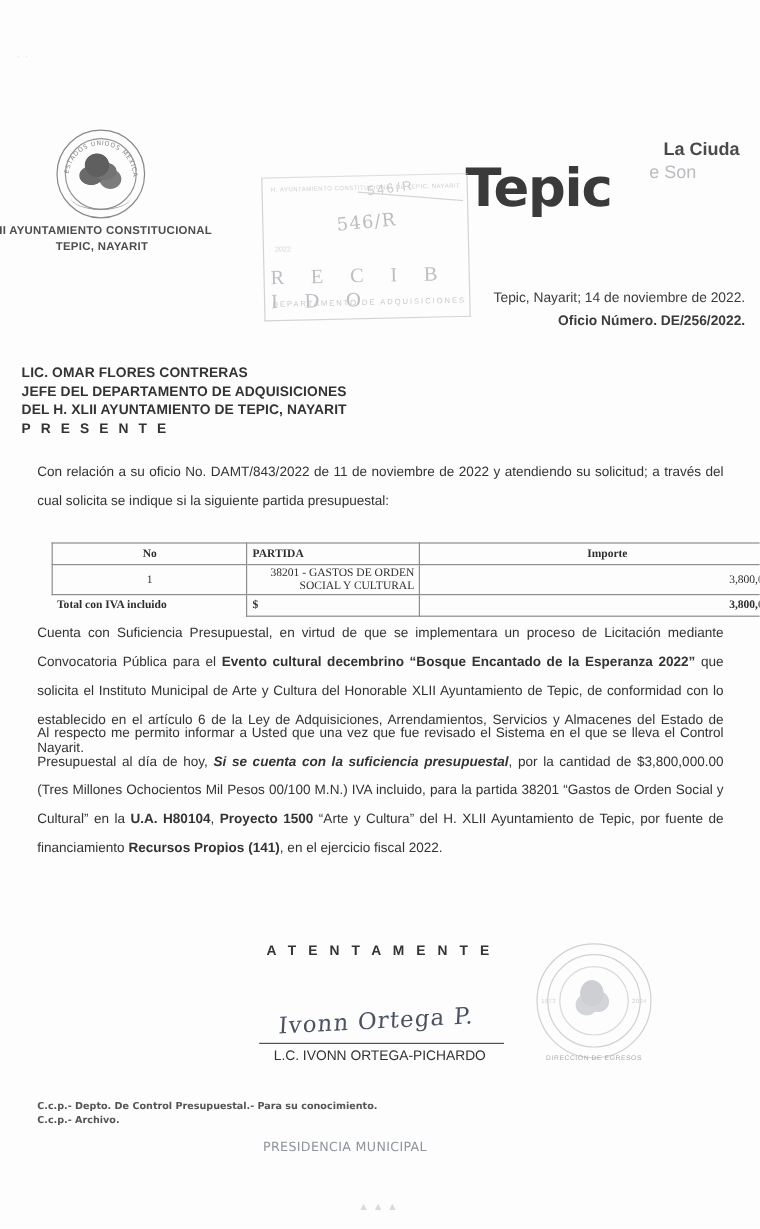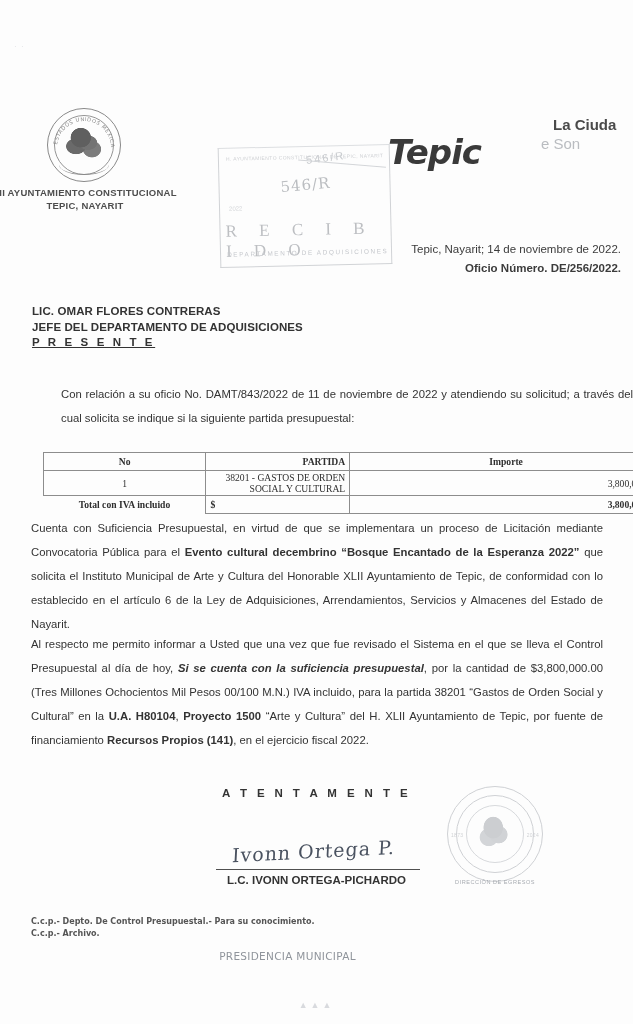--- a/index.html
+++ b/index.html
@@ -99,26 +99,25 @@
     font-weight: 700;
     letter-spacing: .25px;
     line-height: 13px;
     color: #4d4d4d;
   }
 
   .tepic-logo {
     position: absolute;
     left: 388px;
     top: 26px;
-    font-size: 34px;
+    font-size: 44px;
     font-weight: 700;
     letter-spacing: -1px;
     color: #3a3a3a;
     font-family: "DejaVu Sans", sans-serif;
-    font-style: italic;
   }
 
   .tagline {
     position: absolute;
     left: 553px;
     top: 9px;
     width: 120px;
     font-size: 15px;
     line-height: 19px;
     font-weight: 400;
@@ -214,43 +213,43 @@
     color: #3b3b3b;
     line-height: 19px;
   }
   .oficio {
     font-weight: 700;
   }
 
   
   .addressee {
     position: absolute;
-    left: 32px;
+    left: 18px;
     top: 304px;
     font-size: 11.5px;
     font-weight: 700;
     line-height: 15.5px;
     color: #333;
     letter-spacing: .1px;
   }
-  .addressee .presente { letter-spacing: 2.6px; text-decoration: underline; }
+  .addressee .presente { letter-spacing: 2.6px; }
 
   
   .body-text {
     position: absolute;
     left: 31px;
     width: 572px;
     font-size: 11.3px;
     line-height: 24px;
     text-align: justify;
     color: #333;
   }
-  .p1 { top: 382px; margin-left: 30px; }
+  .p1 { top: 382px; }
   .p2 { top: 516px; }
-  .p3 { top: 632px; }
+  .p3 { top: 599px; }
   .bold { font-weight: 700; }
   .bolditalic { font-weight: 700; font-style: italic; }
 
   
   .tbl {
     position: absolute;
     left: 43px;
     top: 452px;
     width: 620px;
     border-collapse: collapse;
@@ -258,26 +257,26 @@
     color: #2f2f2f;
     font-family: Liberation Serif, serif;
   }
   .tbl td, .tbl th {
     border: 1px solid #8d8d8d;
     padding: 1px 4px;
     height: 15px;
   }
   .tbl th { font-weight: 700; }
   .c-no { width: 58px; text-align: center; }
-  .c-partida { text-align: right; }
+  .c-partida { text-align: left; }
   .c-importe { width: 120px; text-align: center; }
   .cell-partida-val { text-align: right; }
   .cell-importe-val { text-align: right; }
   .tot-label {
-    text-align: center;
+    text-align: left;
     font-weight: 700;
     border: none !important;
     padding-right: 5px;
   }
   .tot-cur { width: 16px; text-align: left; font-weight: 700; }
   .tot-val { text-align: right; font-weight: 700; }
   .noborder { border: none !important; }
 
   
   .atentamente {
@@ -308,21 +307,21 @@
     width: 204px;
     height: 1px;
     background: #4f4f4f;
   }
   .sig-name {
     position: absolute;
     left: 0; top: 872px;
     width: 633px;
     text-align: center;
     font-size: 11.5px;
-    font-weight: 700;
+    font-weight: 400;
     line-height: 16px;
     color: #333;
   }
 
   
   .seal {
     position: absolute;
     left: 447px;
     top: 786px;
     width: 96px;
@@ -472,20 +471,21 @@
   </div>
 
   <div class="dateline">
     <div>Tepic, Nayarit; 14 de noviembre de 2022.</div>
     <div class="oficio">Oficio Número. DE/256/2022.</div>
   </div>
 
   <div class="addressee">
     <div>LIC. OMAR FLORES CONTRERAS</div>
     <div>JEFE DEL DEPARTAMENTO DE ADQUISICIONES</div>
+    <div>DEL H. XLII AYUNTAMIENTO DE TEPIC, NAYARIT</div>
     <div class="presente">P R E S E N T E</div>
   </div>
 
   <div class="body-text p1">
     <span>Con relación a su oficio No. DAMT/843/2022 de 11 de noviembre de 2022 y atendiendo su solicitud; a través del cual solicita se indique si la siguiente partida presupuestal:</span>
   </div>
 
   <table class="tbl">
     <thead>
       <tr>

